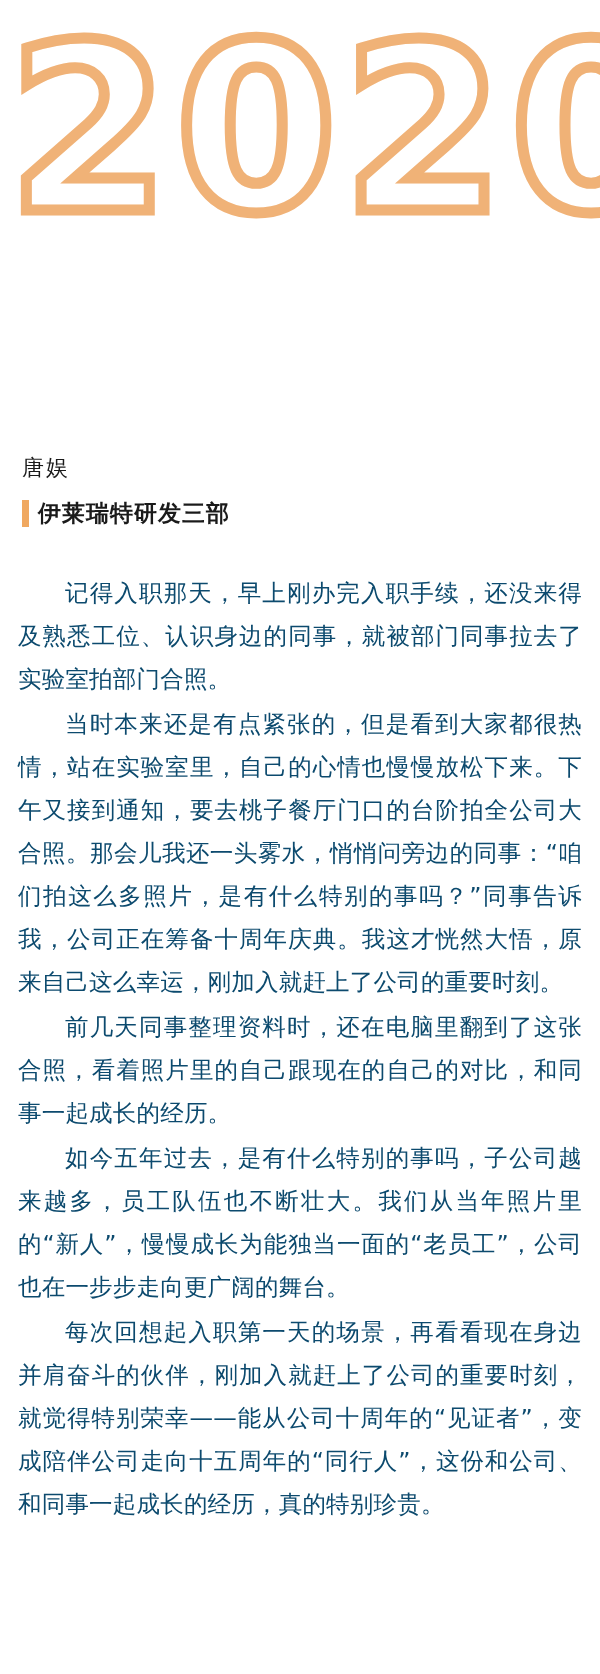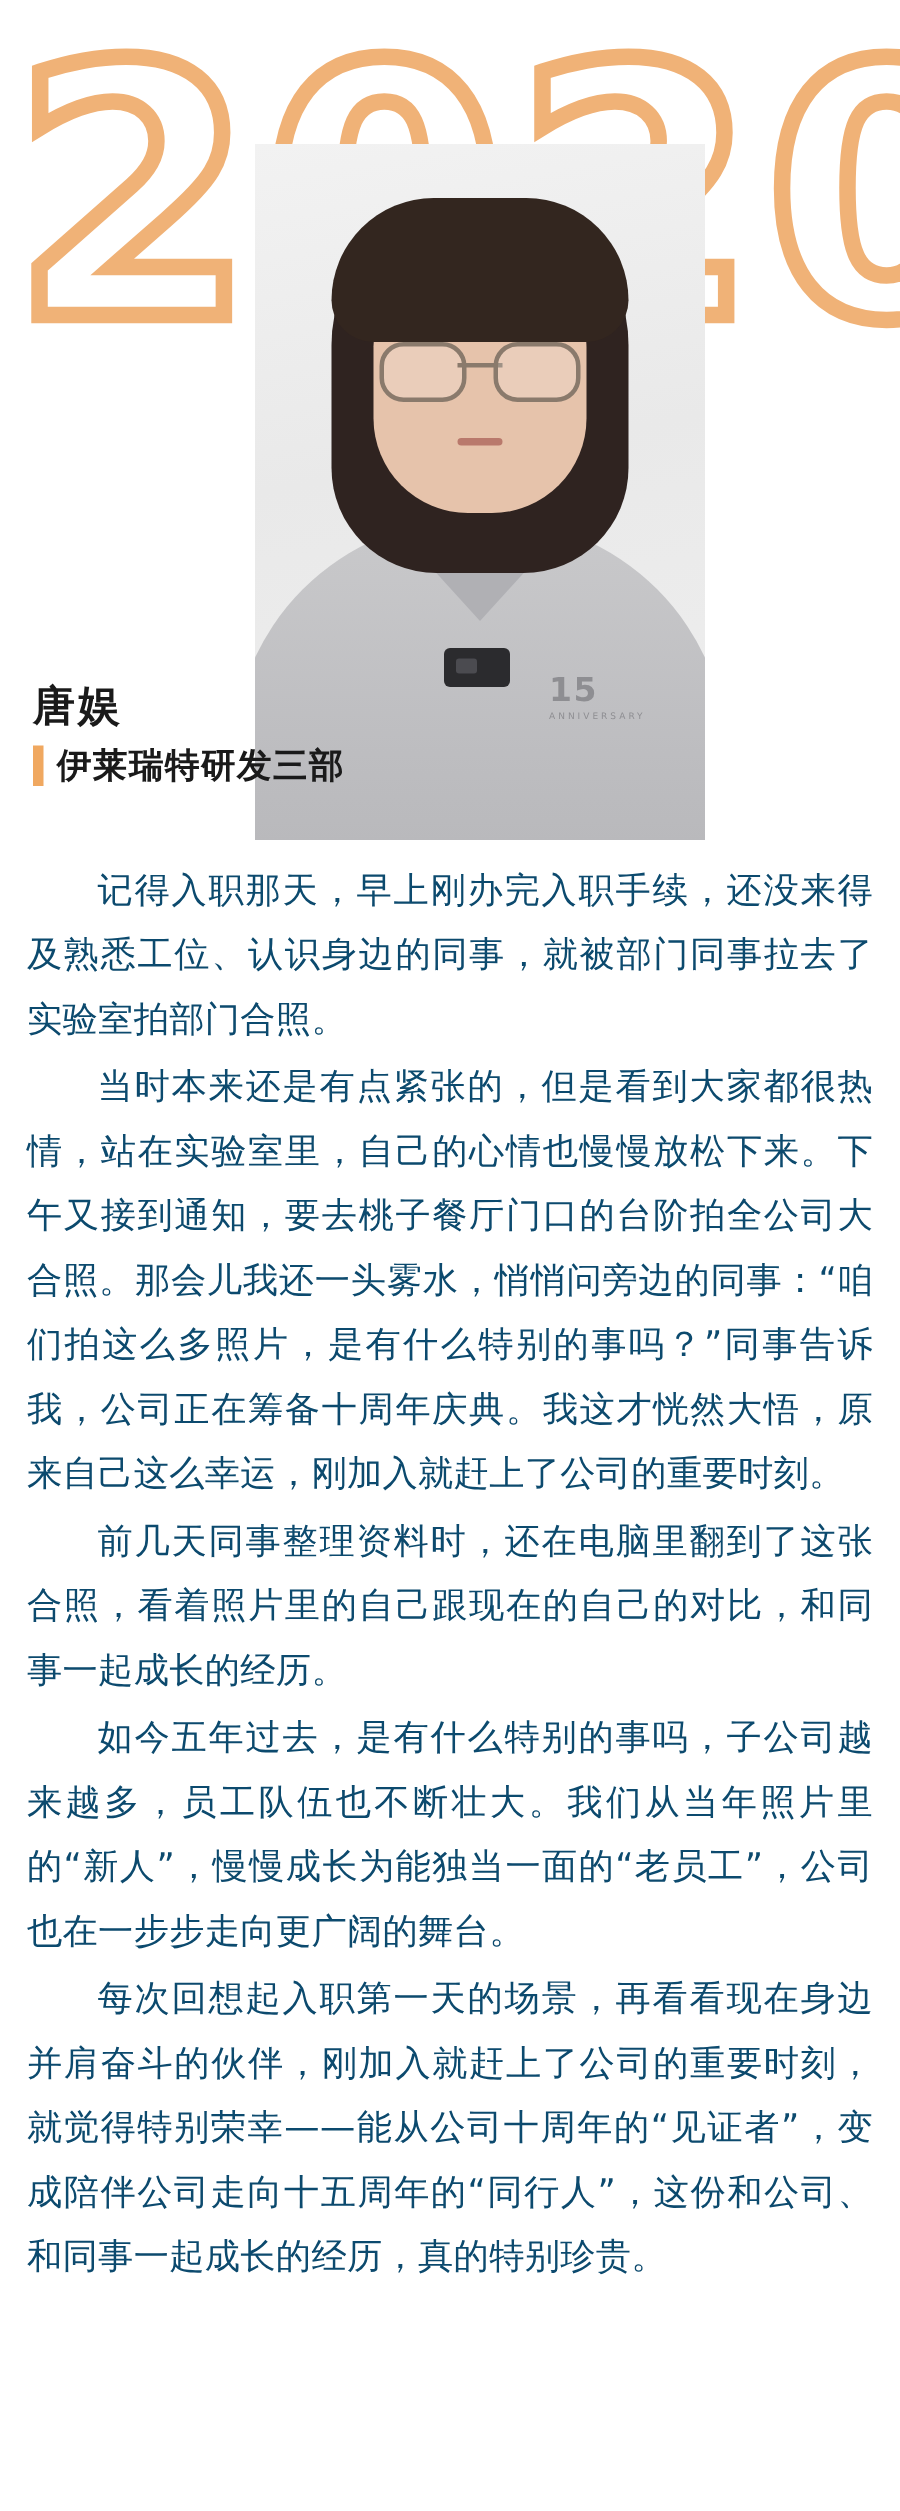--- a/index.html
+++ b/index.html
@@ -193,30 +193,30 @@
 
   
   .name-block {
     position: absolute;
     left: 22px;
     top: 456px;
     width: 300px;
   }
   .person-name {
     font-family: "DejaVu Sans", sans-serif;
-    font-size: 28px;
-    font-weight: bold;
+    font-size: 22px;
+    font-weight: normal;
     color: #1a1a1a;
     letter-spacing: 2px;
     line-height: 1.1;
   }
   .dept-row {
     display: flex;
     align-items: center;
-    margin-top: 8px;
+    margin-top: 18px;
   }
   .dept-bar {
     width: 7px;
     height: 27px;
     background: #f0a860;
     margin-right: 9px;
     flex: none;
   }
   .dept-text {
     font-family: "DejaVu Sans", sans-serif;
@@ -245,40 +245,20 @@
   }
 </style>
 </head>
 <body>
 
 <div class="page">
 
   <div class="hero">
     <div class="year">2020</div>
 
-    <div class="photo">
-      <div class="photo-bg"></div>
-      <div class="shoulders"></div>
-      <div class="collar"></div>
-      <div class="neck"></div>
-      <div class="hair-back"></div>
-      <div class="face"></div>
-      <div class="hair-front"></div>
-      <div class="glasses">
-        <div class="lens left"></div>
-        <div class="bridge"></div>
-        <div class="lens right"></div>
-      </div>
-      <div class="mouth"></div>
-      <div class="badge-mic"></div>
-      <div class="logo-15">
-        <span>15</span>
-        <small>ANNIVERSARY</small>
-      </div>
-    </div>
 
     <div class="name-block">
       <div class="person-name">唐娱</div>
       <div class="dept-row">
         <span class="dept-bar"></span>
         <span class="dept-text">伊莱瑞特研发三部</span>
       </div>
     </div>
   </div>
 

